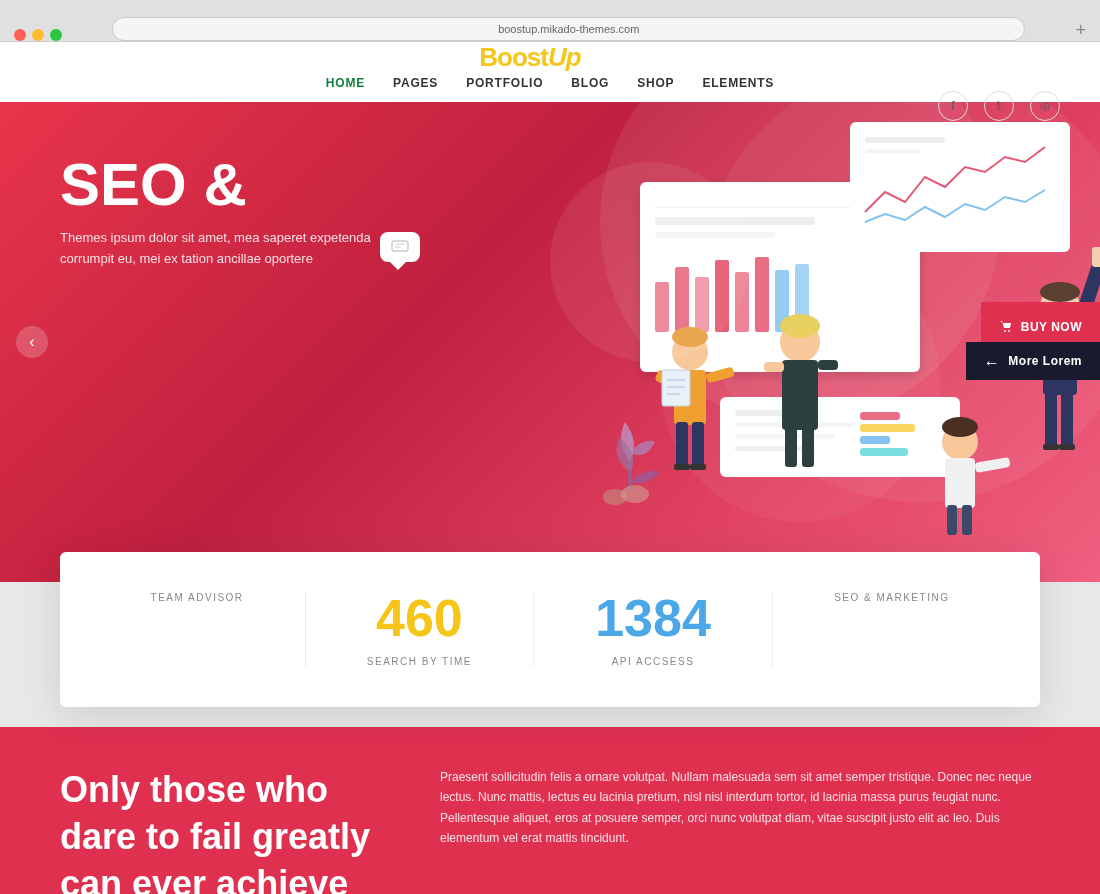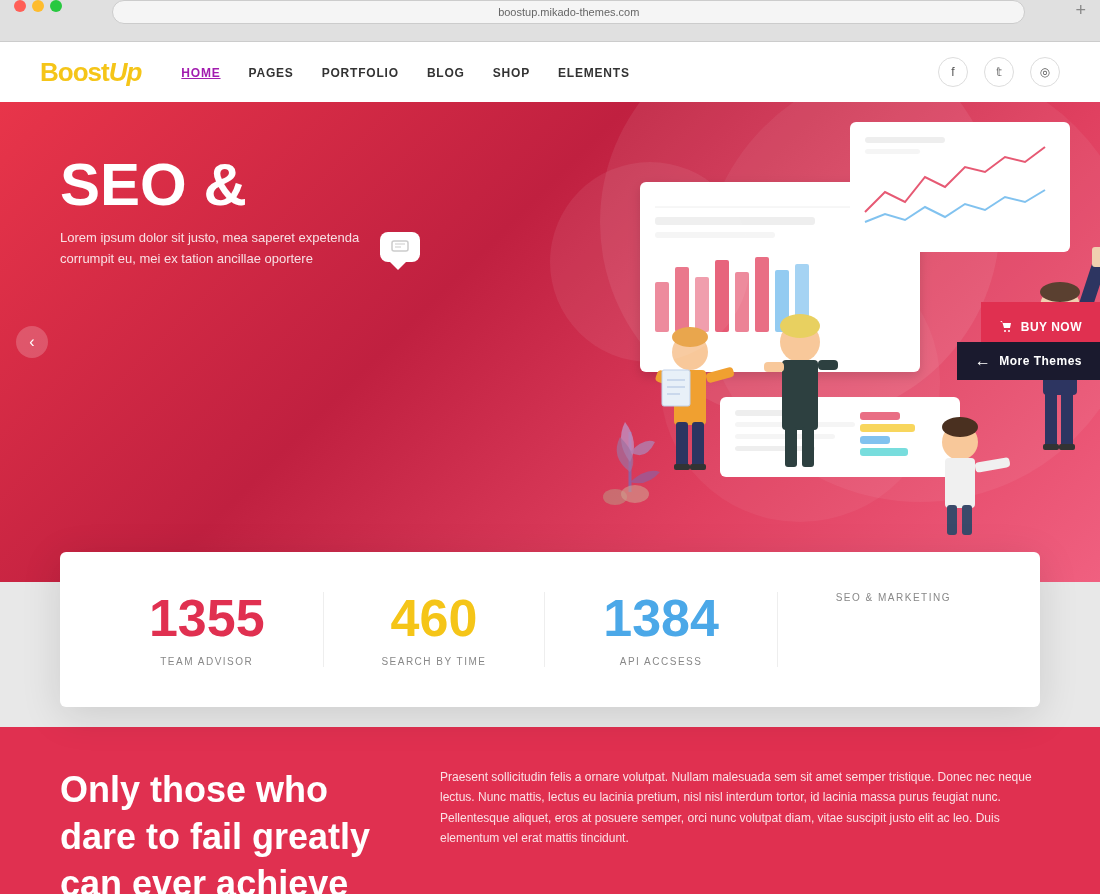--- a/index.html
+++ b/index.html
@@ -9,21 +9,21 @@
       overflow: hidden;
       font-family: 'Arial', sans-serif;
       background: #e8e8e8;
     }
 
     
     .browser-chrome {
       background: #e0e0e0;
       height: 42px;
       display: flex;
-      align-items: flex-start;
+      align-items: flex-end;
       padding: 0 14px;
       gap: 10px;
       border-bottom: 1px solid #ccc;
     }
     .traffic-lights {
       display: flex;
       gap: 6px;
       align-items: center;
     }
     .traffic-light {
@@ -62,20 +62,21 @@
 
     
     .nav {
       background: #fff;
       height: 60px;
       display: flex;
       align-items: center;
       padding: 0 40px;
       position: relative;
       z-index: 10;
+      flex-direction: column;
     }
     .logo {
       font-size: 26px;
       font-weight: 900;
       color: #1a1a2e;
       margin-right: 40px;
       letter-spacing: -1px;
     }
     .logo span {
       color: #f5c518;
@@ -87,21 +88,21 @@
       align-items: center;
     }
     .nav-links li a {
       text-decoration: none;
       font-size: 12px;
       font-weight: 600;
       letter-spacing: 0.8px;
       color: #333;
       text-transform: uppercase;
     }
-    .nav-links li a.active { color: #a21caf; text-decoration: underline; }
+    .nav-links li a.active { color: #15803d; }
     .nav-social {
       margin-left: auto;
       display: flex;
       gap: 16px;
     }
     .social-icon {
       width: 30px;
       height: 30px;
       border: 1px solid #ddd;
       border-radius: 50%;
@@ -355,34 +356,34 @@
         <rect x="1" y="1" width="16" height="10" rx="2" fill="none" stroke="#ccc" stroke-width="1.5"></rect>
         <line x1="4" y1="4" x2="14" y2="4" stroke="#ddd" stroke-width="1.5"></line>
         <line x1="4" y1="7" x2="10" y2="7" stroke="#ddd" stroke-width="1.5"></line>
       </svg>
     </div>
 
     <div class="hero-text">
       <h1 class="hero-title">
         <span>SEO &amp;</span><br>
       </h1>
-      <p class="hero-desc">Lorem ipsum dolor sit justo, mea saperet expetenda corrumpit eu, mei ex tation ancillae oportere</p>
+      <p class="hero-desc">Themes ipsum dolor sit amet, mea saperet expetenda corrumpit eu, mei ex tation ancillae oportere</p>
     </div>
 
     <div class="buy-now-btn">
       <svg width="14" height="14" viewBox="0 0 14 14" fill="white">
         <path d="M1 1h2l2 7h6l1-5H4"></path>
         <circle cx="6" cy="11" r="1" fill="white"></circle>
         <circle cx="10" cy="11" r="1" fill="white"></circle>
       </svg>
       <span>BUY NOW</span>
     </div>
     <div class="more-themes-btn">
       <span style="font-size:16px;">←</span>
-      <span>More Themes</span>
+      <span>More Lorem</span>
     </div>
 
     <svg class="illustration-svg" viewBox="0 0 580 480" xmlns="http://www.w3.org/2000/svg">
 
       <circle cx="400" cy="180" r="220" fill="rgba(255,255,255,0.06)"></circle>
       <circle cx="280" cy="280" r="140" fill="rgba(255,255,255,0.05)"></circle>
 
       <rect x="120" y="80" width="280" height="190" rx="6" fill="white" filter="url(#shadow)"></rect>
       <line x1="135" y1="105" x2="385" y2="105" stroke="#eee" stroke-width="1"></line>
       <rect x="135" y="115" width="160" height="8" rx="3" fill="#eee"></rect>
@@ -493,21 +494,20 @@
       <defs>
         <filter id="shadow" x="-10%" y="-10%" width="120%" height="120%">
           <feDropShadow dx="0" dy="4" stdDeviation="6" flood-opacity="0.15"></feDropShadow>
         </filter>
       </defs>
     </svg>
   </section>
 
   <div class="stats-section">
     <div class="stat-item">
-      <div class="stat-number" style="color:#e03050;">1355</div>
       <div class="stat-label">TEAM ADVISOR</div>
     </div>
     <div class="stat-divider"></div>
     <div class="stat-item">
       <div class="stat-number" style="color:#f5c518;">460</div>
       <div class="stat-label">SEARCH BY TIME</div>
     </div>
     <div class="stat-divider"></div>
     <div class="stat-item">
       <div class="stat-number" style="color:#4ba8e8;">1384</div>

